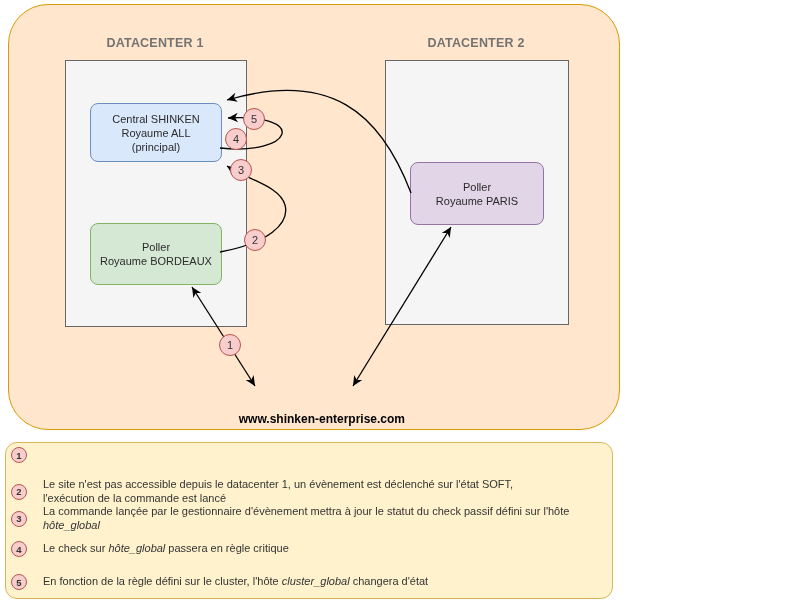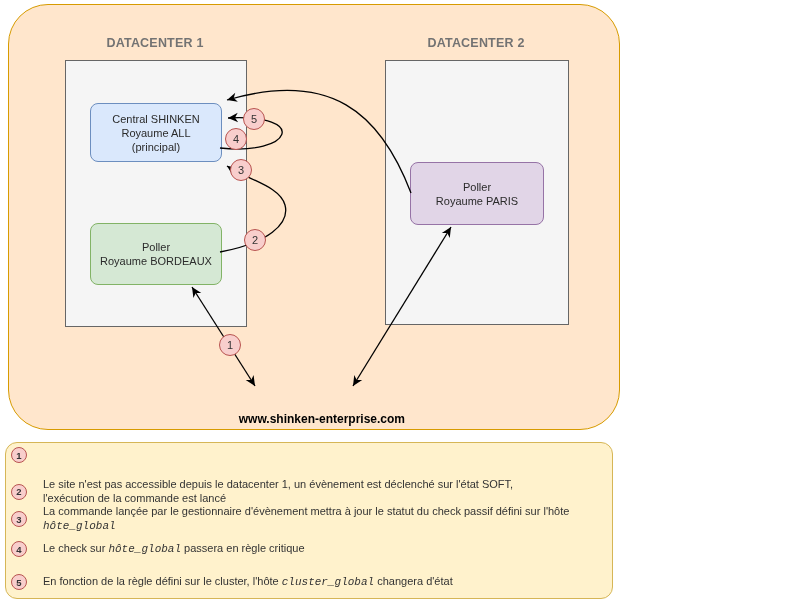--- a/index.html
+++ b/index.html
@@ -31,21 +31,21 @@
 
   
   .legend{position:absolute;left:5px;top:442px;width:608px;height:157px;
           background:#fff2cc;border:1px solid #d6b656;border-radius:12px;box-sizing:border-box;}
   .legend-row{position:absolute;left:11px;display:flex;align-items:center;}
   .badge{flex:0 0 auto;width:16px;height:16px;border-radius:50%;
          background:#f8cecc;border:1px solid #b85450;box-sizing:border-box;
          display:flex;align-items:center;justify-content:center;
          font-size:9.5px;font-weight:bold;color:#333;margin-right:16px;}
   .legend-text{font-size:11px;line-height:13.5px;color:#333;}
-  .legend-text i{font-style:italic;font-family:Liberation Mono, monospace;}
+  .legend-text i{font-style:italic;}
 </style>
 </head>
 <body>
 
 <div class="canvas">
 
   <div class="zone"></div>
 
   <div class="dc-label" style="left:65px;top:36px;width:180px;">DATACENTER 1</div>
   <div class="dc-label" style="left:385px;top:36px;width:182px;">DATACENTER 2</div>

